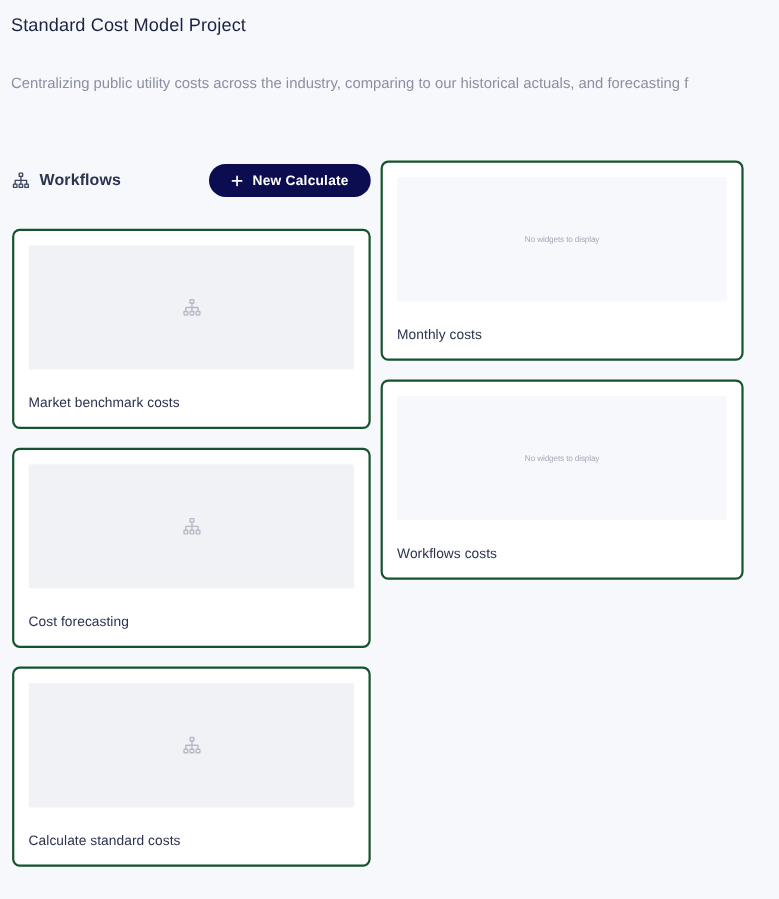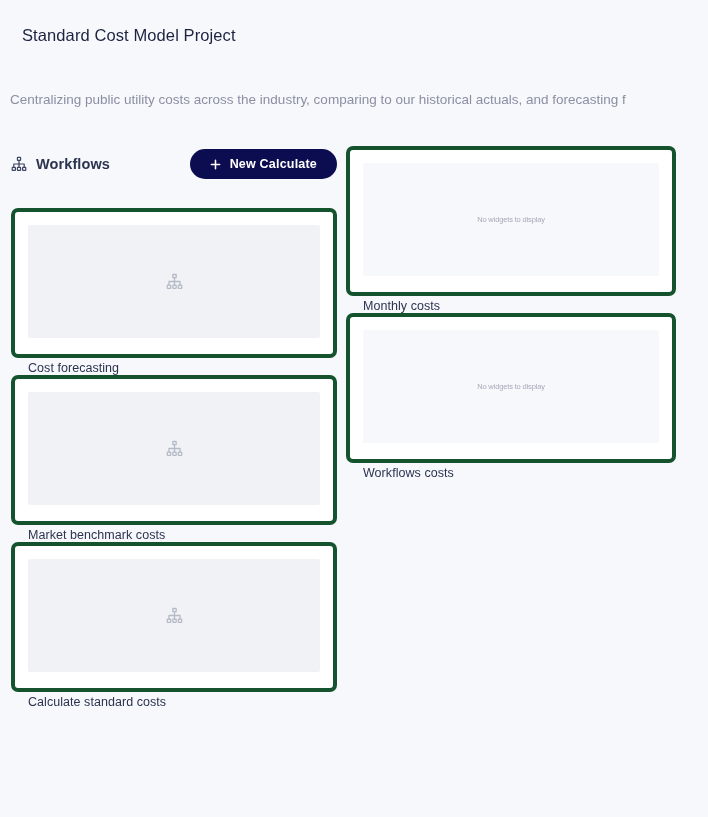--- a/index.html
+++ b/index.html
@@ -27,21 +27,21 @@
   
   .page-header {
     padding: 12px 0 0 10px;
   }
   .page-title {
     font-size: 16.5px;
     font-weight: 400;
     color: #1c2340;
     letter-spacing: 0.1px;
     line-height: 22px;
-    margin: 12px;
+    margin: 0;
     white-space: nowrap;
   }
   .page-subtitle {
     margin: 0;
     padding-top: 33px;
     font-size: 13.5px;
     font-weight: 400;
     color: #8a8fa3;
     line-height: 18px;
     white-space: nowrap;
@@ -120,24 +120,24 @@
   }
 
   
   .card-list {
     display: flex;
     flex-direction: column;
     gap: 17px;
   }
   .card {
     background: #ffffff;
-    border: 4px solid #14532d;
+    border: 2px solid #14532d;
     border-radius: 7px;
     padding: 13px 13px 0 13px;
-    height: 150px;
+    height: 182px;
     cursor: pointer;
   }
   .card-thumb {
     height: 113px;
     background: #f1f2f5;
     border-radius: 2px;
     display: flex;
     align-items: center;
     justify-content: center;
   }
@@ -213,38 +213,38 @@
                 <rect x="6.4" y="1.4" width="3.2" height="3" rx="0.5"></rect>
                 <rect x="1.2" y="11.4" width="3.2" height="3" rx="0.5"></rect>
                 <rect x="6.4" y="11.4" width="3.2" height="3" rx="0.5"></rect>
                 <rect x="11.6" y="11.4" width="3.2" height="3" rx="0.5"></rect>
                 <path d="M8 4.4v3.6"></path>
                 <path d="M2.8 11.4V8H13.2v3.4"></path>
                 <path d="M8 8v3.4"></path>
               </svg>
             </span>
           </div>
-          <div class="card-title">Cost forecasting</div>
+          <div class="card-title">Market benchmark costs</div>
         </div>
 
         <div class="card">
           <div class="card-thumb">
             <span class="thumb-icon">
               <svg viewBox="0 0 16 16" fill="none" stroke="currentColor" stroke-width="1.2" stroke-linecap="round" stroke-linejoin="round">
                 <rect x="6.4" y="1.4" width="3.2" height="3" rx="0.5"></rect>
                 <rect x="1.2" y="11.4" width="3.2" height="3" rx="0.5"></rect>
                 <rect x="6.4" y="11.4" width="3.2" height="3" rx="0.5"></rect>
                 <rect x="11.6" y="11.4" width="3.2" height="3" rx="0.5"></rect>
                 <path d="M8 4.4v3.6"></path>
                 <path d="M2.8 11.4V8H13.2v3.4"></path>
                 <path d="M8 8v3.4"></path>
               </svg>
             </span>
           </div>
-          <div class="card-title">Market benchmark costs</div>
+          <div class="card-title">Cost forecasting</div>
         </div>
 
         <div class="card">
           <div class="card-thumb">
             <span class="thumb-icon">
               <svg viewBox="0 0 16 16" fill="none" stroke="currentColor" stroke-width="1.2" stroke-linecap="round" stroke-linejoin="round">
                 <rect x="6.4" y="1.4" width="3.2" height="3" rx="0.5"></rect>
                 <rect x="1.2" y="11.4" width="3.2" height="3" rx="0.5"></rect>
                 <rect x="6.4" y="11.4" width="3.2" height="3" rx="0.5"></rect>
                 <rect x="11.6" y="11.4" width="3.2" height="3" rx="0.5"></rect>

